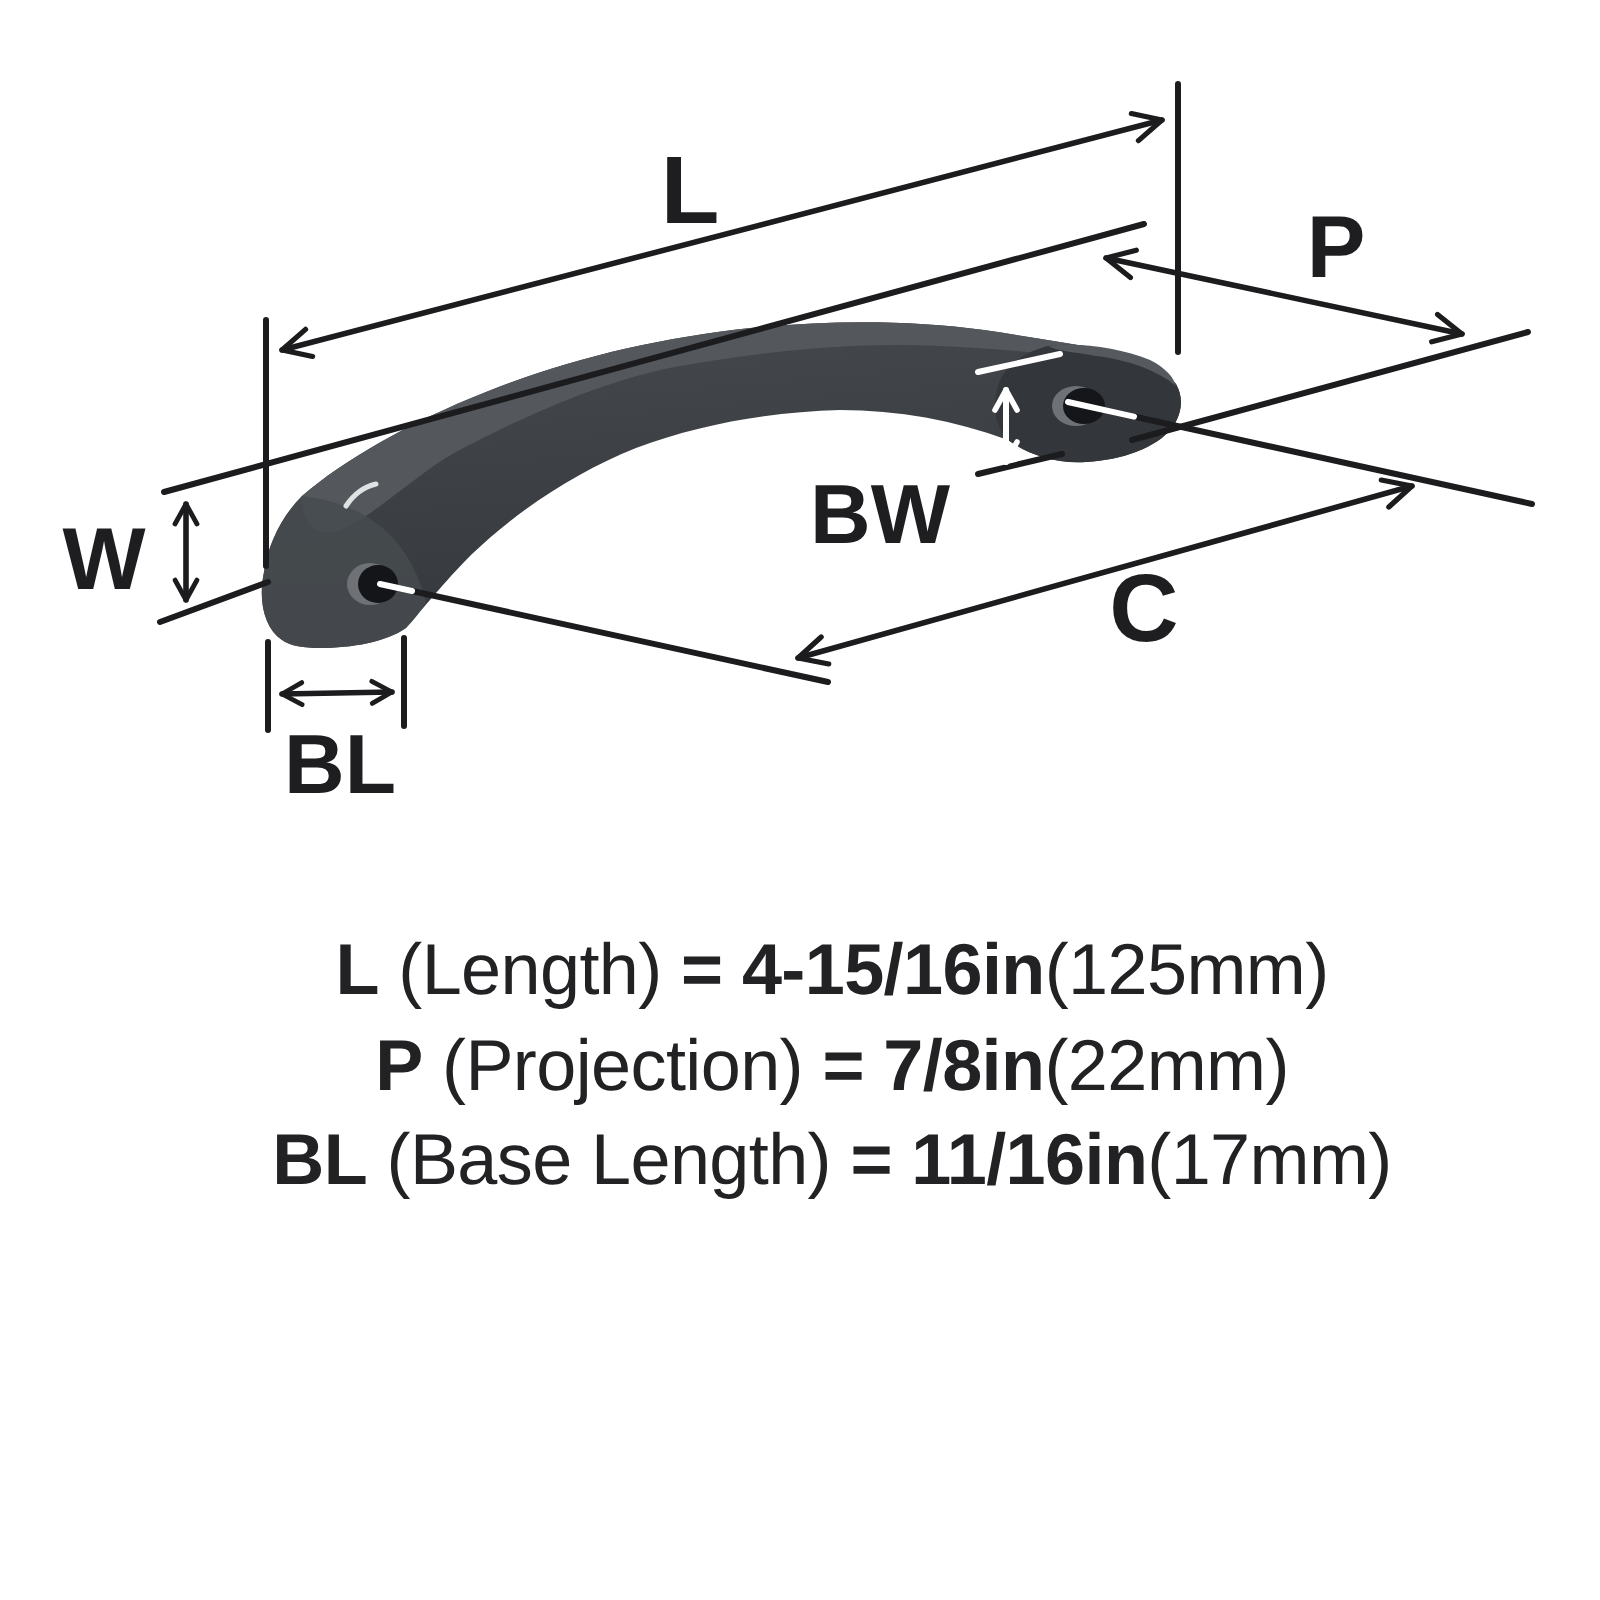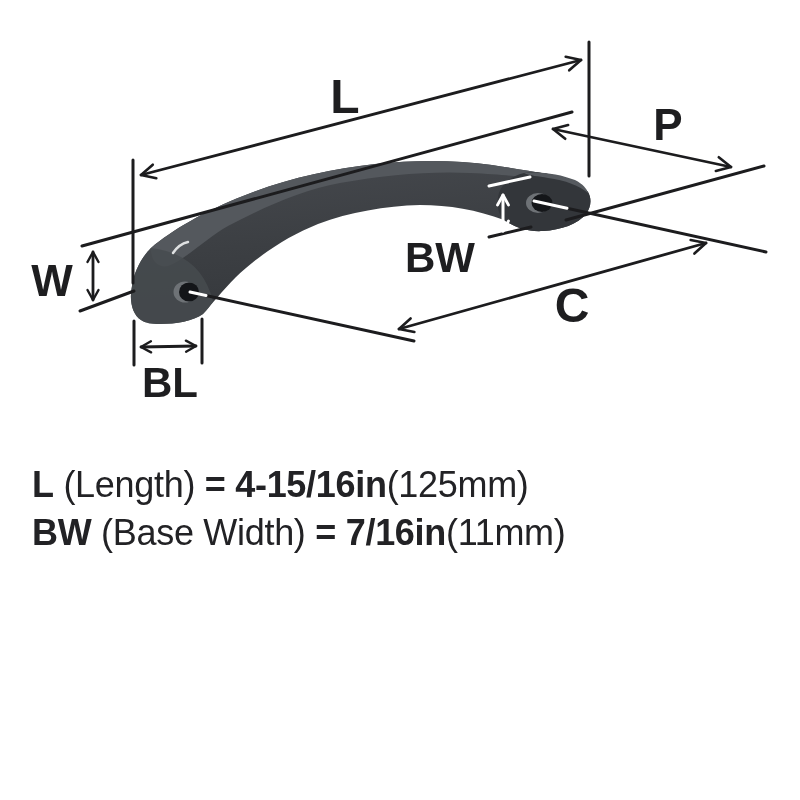--- a/index.html
+++ b/index.html
@@ -7,21 +7,21 @@
     position:relative;width:800px;height:800px;background:#ffffff;
     font-family:"Liberation Sans",sans-serif;overflow:hidden;
   }
   .diagram{position:absolute;left:0;top:0;}
   .dim-label{
     font-family:"Liberation Sans",sans-serif;
     font-weight:700;fill:#1e1e20;
   }
   .legend{
     position:absolute;left:0;right:0;top:461px;
-    text-align:left;color:#222225;margin-left:32px;
+    text-align:center;color:#222225;margin-left:32px;
   }
   .legend-row{
     font-size:36px;line-height:47.5px;white-space:nowrap;
     letter-spacing:-0.3px;
   }
   .seg-b{font-weight:700;}
   .seg-r{font-weight:400;}
 </style>
 </head>
 <body>
@@ -146,16 +146,17 @@
     <text class="dim-label" x="345" y="96" font-size="48" text-anchor="middle" dominant-baseline="central">L</text>
     <text class="dim-label" x="668" y="124" font-size="44" text-anchor="middle" dominant-baseline="central">P</text>
     <text class="dim-label" x="572" y="305" font-size="48" text-anchor="middle" dominant-baseline="central">C</text>
     <text class="dim-label" x="52" y="280" font-size="44" text-anchor="middle" dominant-baseline="central">W</text>
     <text class="dim-label" x="170" y="382" font-size="42" text-anchor="middle" dominant-baseline="central">BL</text>
     <text class="dim-label" x="440" y="257" font-size="42" text-anchor="middle" dominant-baseline="central">BW</text>
   </svg>
 
   <div class="legend">
     <div class="legend-row"><span class="seg-b">L</span> <span class="seg-r">(Length)</span> <span class="seg-b">=</span> <span class="seg-b">4-15/16in</span><span class="seg-r">(125mm)</span></div>
-    <div class="legend-row"><span class="seg-b">BW</span> <span class="seg-r">(Base Width)</span> <span class="seg-b">=</span> <span class="seg-b">7/16in</span><span class="seg-r">(11mm)</span></div>
+    <div class="legend-row"><span class="seg-b">P</span> <span class="seg-r">(Projection)</span> <span class="seg-b">=</span> <span class="seg-b">7/8in</span><span class="seg-r">(22mm)</span></div>
+    <div class="legend-row"><span class="seg-b">BL</span> <span class="seg-r">(Base Length)</span> <span class="seg-b">=</span> <span class="seg-b">11/16in</span><span class="seg-r">(17mm)</span></div>
   </div>
 
 </div>
 
 </body></html>

